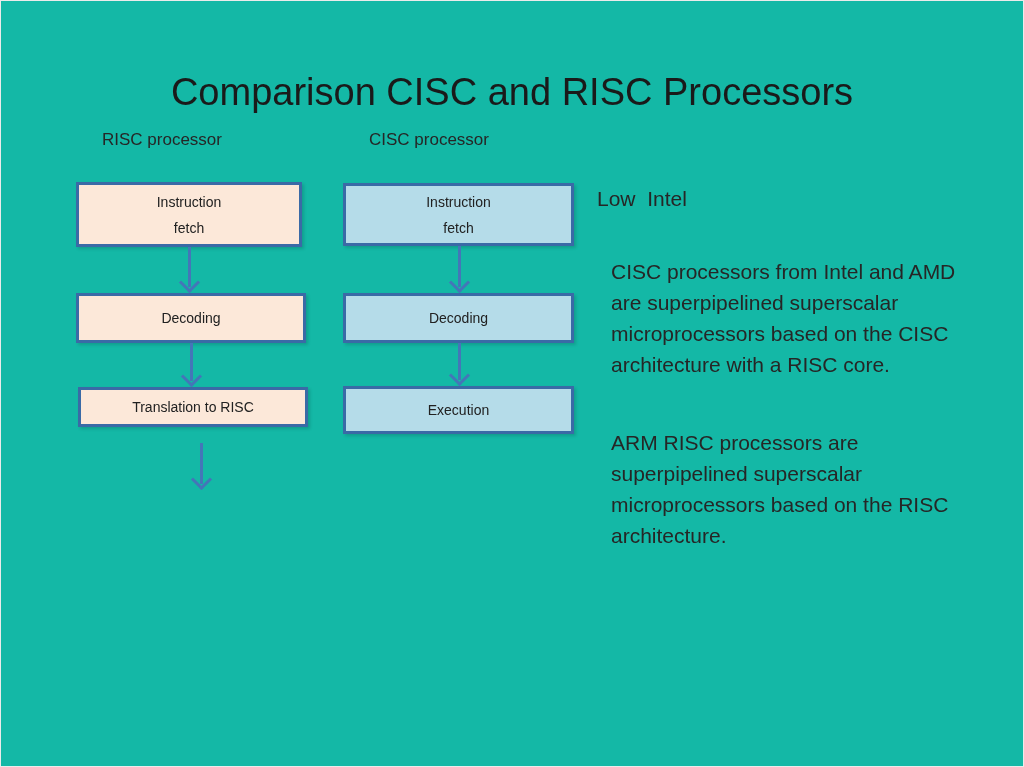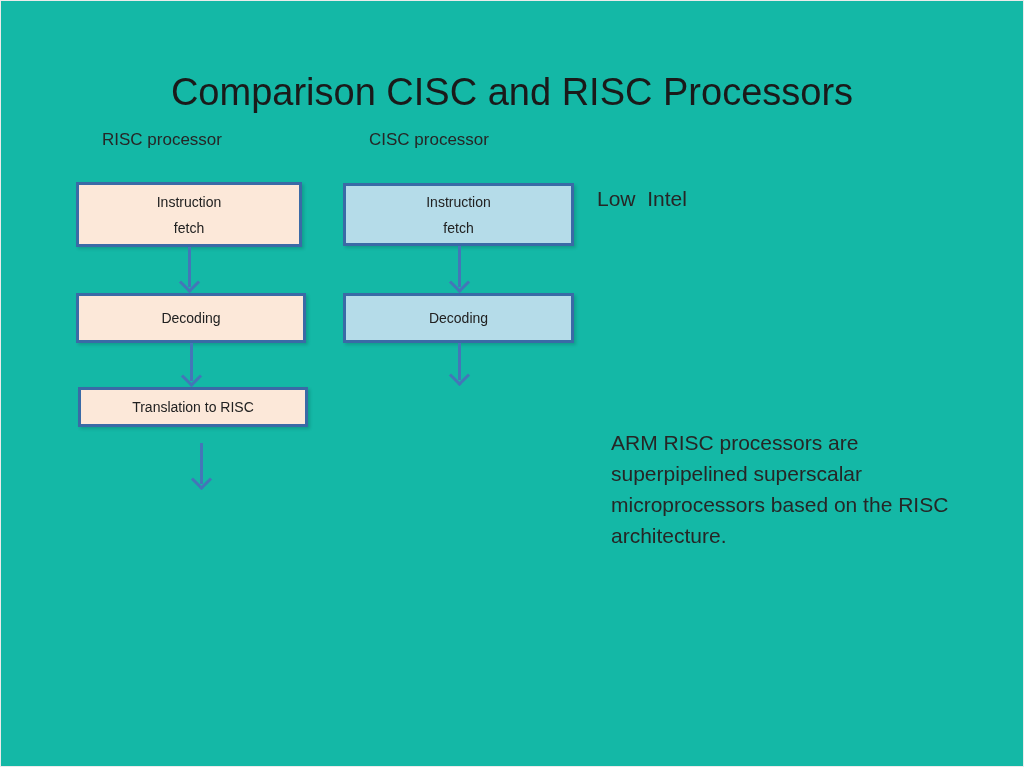--- a/index.html
+++ b/index.html
@@ -108,20 +108,21 @@
   <div class="col-label lbl-risc">CISC processor</div>
 
   <div class="box cisc-fill b-c1">Instruction
 fetch</div>
   <div class="box cisc-fill b-c2">Decoding</div>
   <div class="box cisc-fill b-c3">Translation to RISC</div>
 
   <div class="box risc-fill b-r1">Instruction
 fetch</div>
   <div class="box risc-fill b-r2">Decoding</div>
+  <div class="box risc-fill b-r3">Execution</div>
 
   <div class="arrow a-c1">
     <div class="shaft"></div>
     <div class="head"></div>
   </div>
   <div class="arrow a-c2">
     <div class="shaft"></div>
     <div class="head"></div>
   </div>
   <div class="arrow a-c3">
@@ -131,18 +132,22 @@
   <div class="arrow a-r1">
     <div class="shaft"></div>
     <div class="head"></div>
   </div>
   <div class="arrow a-r2">
     <div class="shaft"></div>
     <div class="head"></div>
   </div>
 
   <div class="note-heading">Low  Intel</div>
+  <div class="para p1">CISC processors  from Intel and AMD
+are superpipelined superscalar
+microprocessors   based on the CISC
+architecture with a RISC core.</div>
   <div class="para p2">ARM RISC processors are
 superpipelined   superscalar
 microprocessors based on the RISC
 architecture.</div>
 
 </div>
 
 </body></html>

